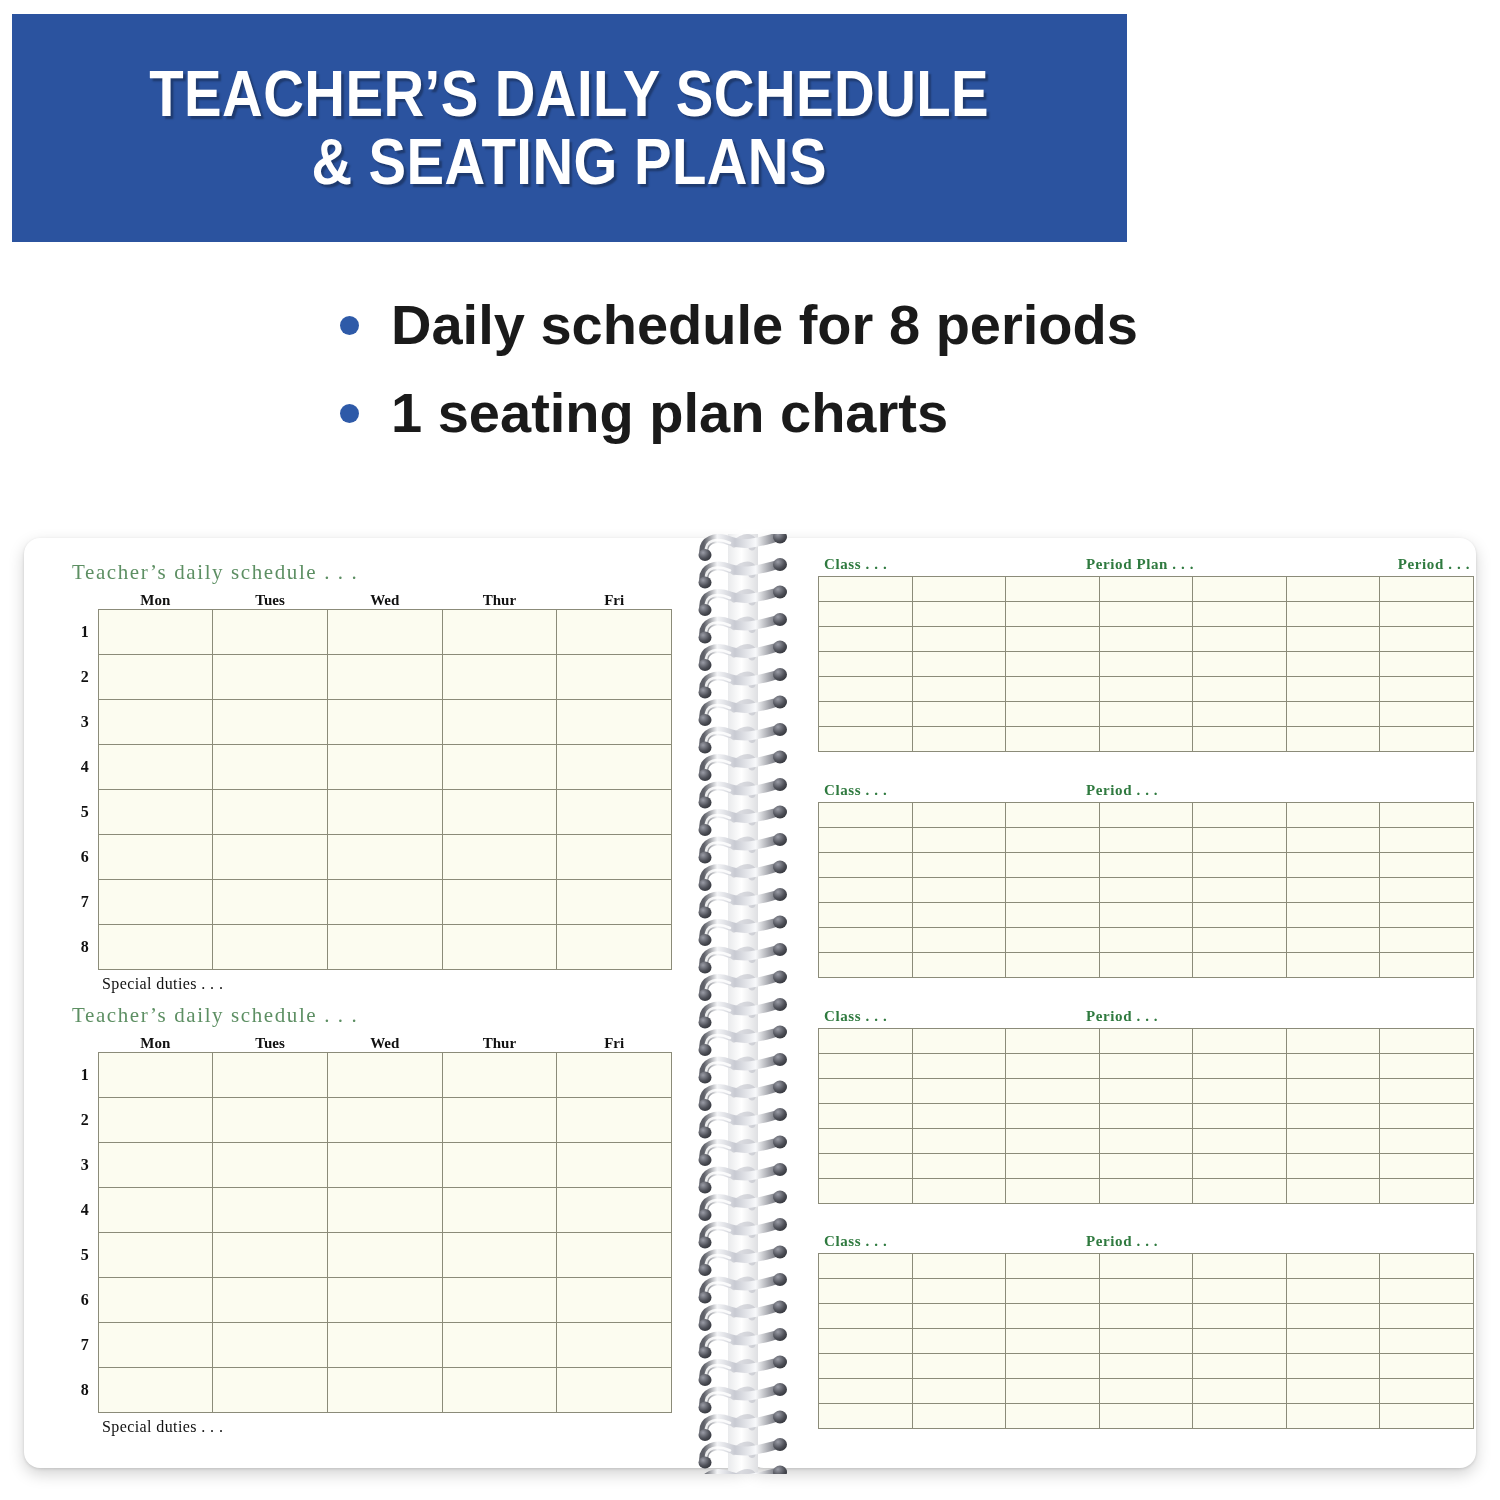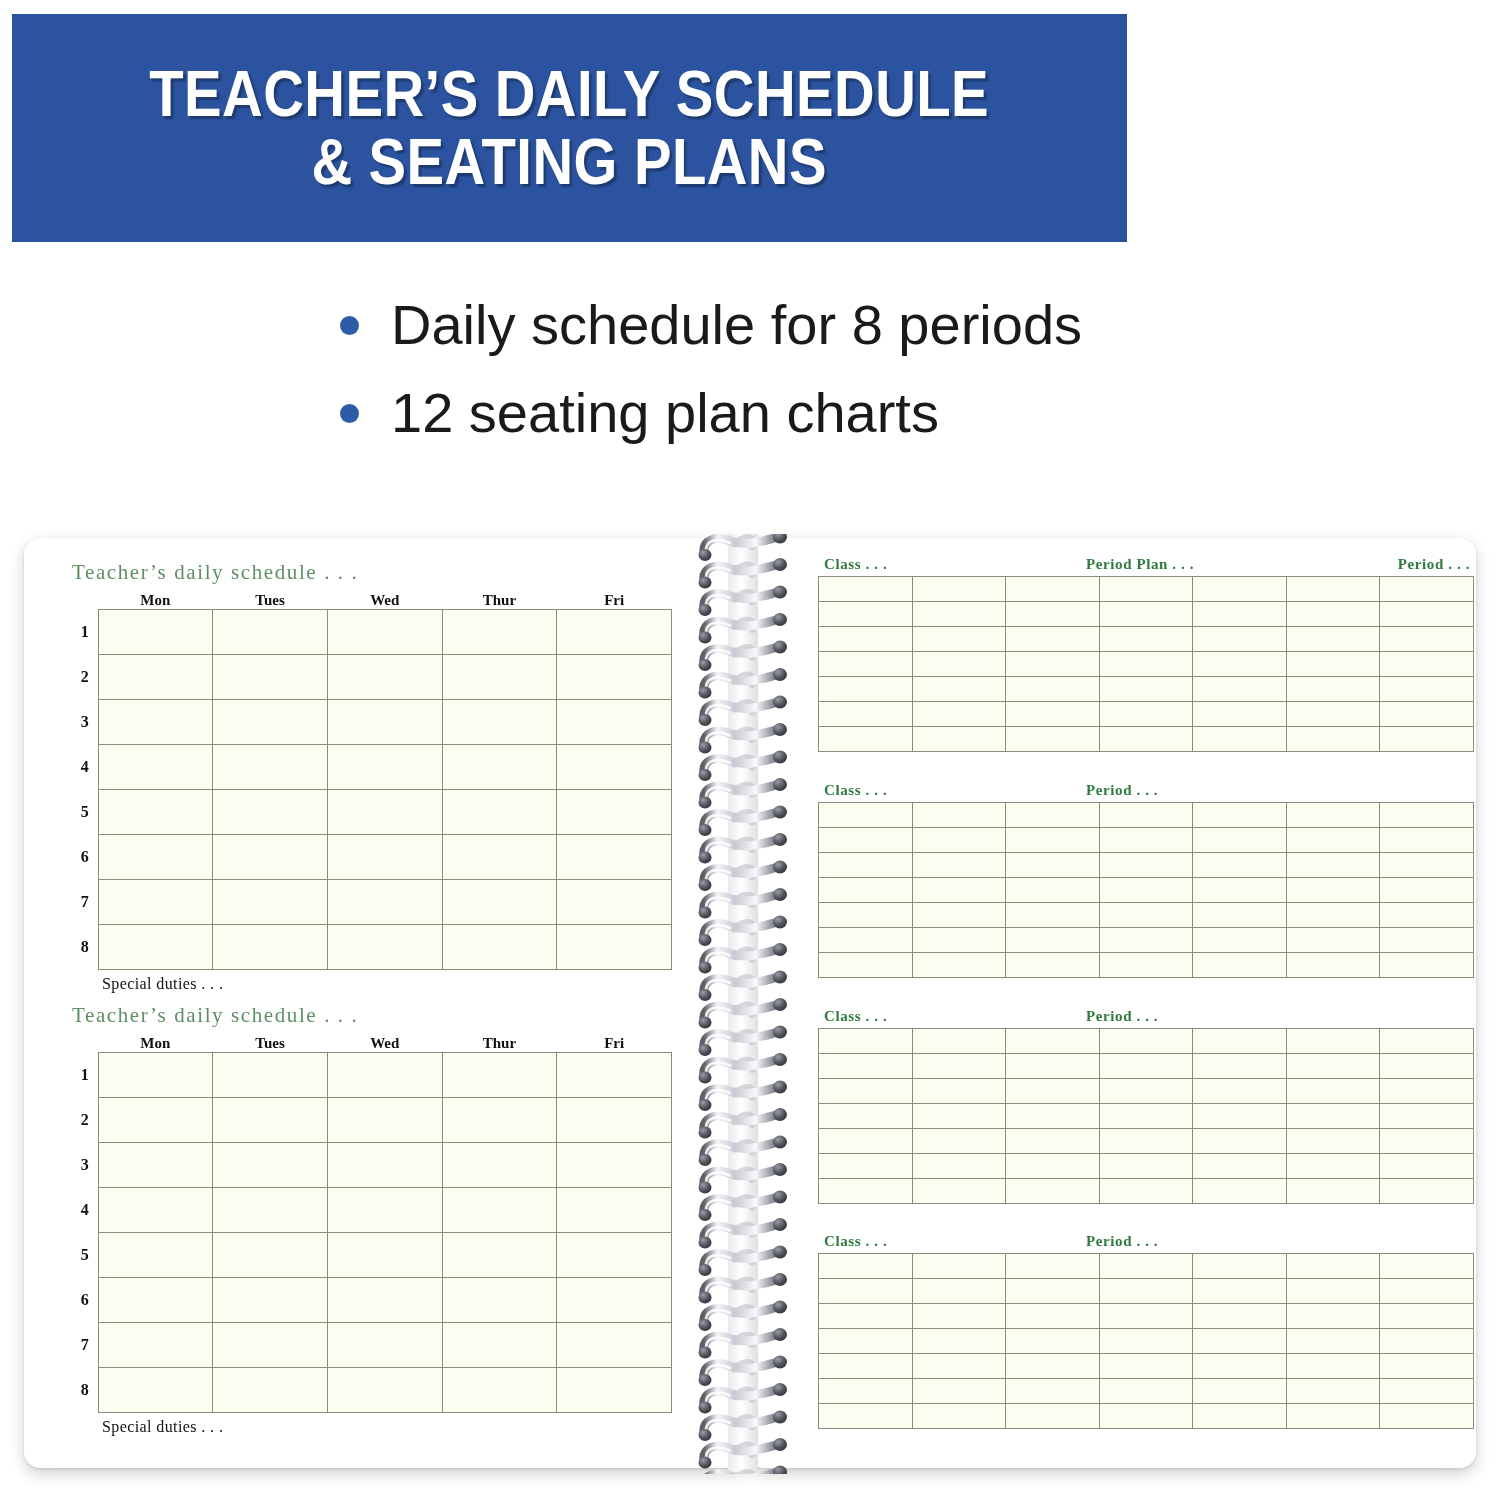--- a/index.html
+++ b/index.html
@@ -43,21 +43,21 @@
     color:#ffffff;
     font-family:"Liberation Sans Narrow","Liberation Sans",sans-serif;
     font-weight:bold;font-size:32px;letter-spacing:0.3px;
     transform-origin:center;
     text-shadow:2px 2px 2px rgba(0,0,0,0.28);
   }
   .badge span{display:block;transform:scaleX(0.90);}
 
   
   .bullets{
-    position:absolute;left:340px;top:288px;width:900px;
+    position:absolute;left:340px;top:288px;width:900px;font-weight:bold;
   }
   .bullet-row{
     display:flex;align-items:center;
     margin-bottom:14px;
     height:74px;
   }
   .bullet-dot{
     width:19px;height:19px;border-radius:50%;
     background:#2e5aa8;
     margin-right:32px;flex:0 0 auto;
@@ -162,21 +162,21 @@
 
 </div>
 
 <div class="bullets">
   <div class="bullet-row">
     <div class="bullet-dot" style="background: rgb(46, 90, 168);"></div>
     <div class="bullet-text">Daily schedule for 8 periods</div>
   </div>
   <div class="bullet-row">
     <div class="bullet-dot" style="background: rgb(46, 90, 168);"></div>
-    <div class="bullet-text">12 seating plan charts</div>
+    <div class="bullet-text">1 seating plan charts</div>
   </div>
 </div>
 
 <div class="spread">
 
   <div class="page page-left">
 
     <div class="sched-block" style="left:48px;top:22px;">
       <div class="sched-title" style="color: rgb(93, 143, 99);">Teacher’s daily schedule . . .</div>
       <table class="sched-table" style="width:600px;margin-top:2px;">

